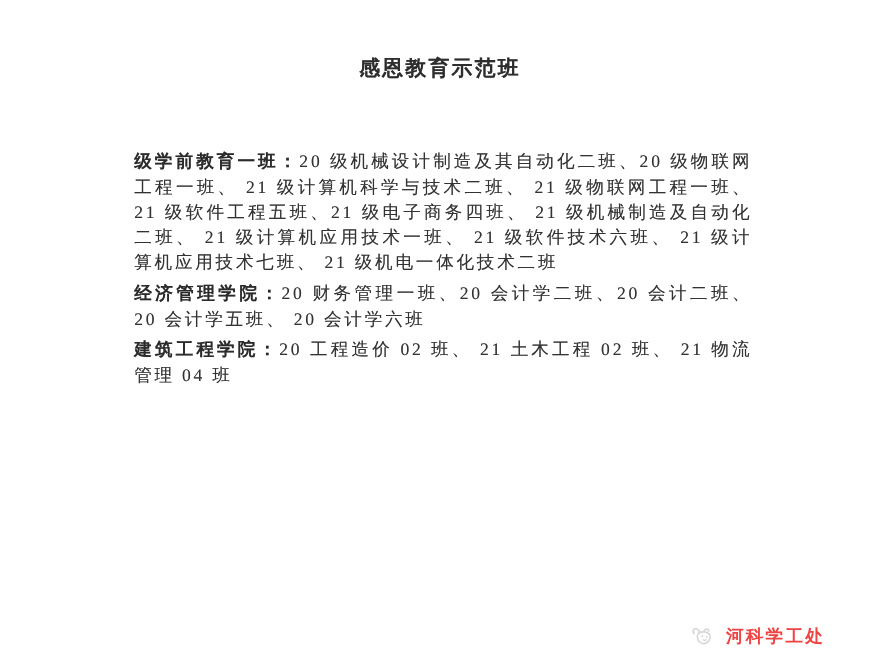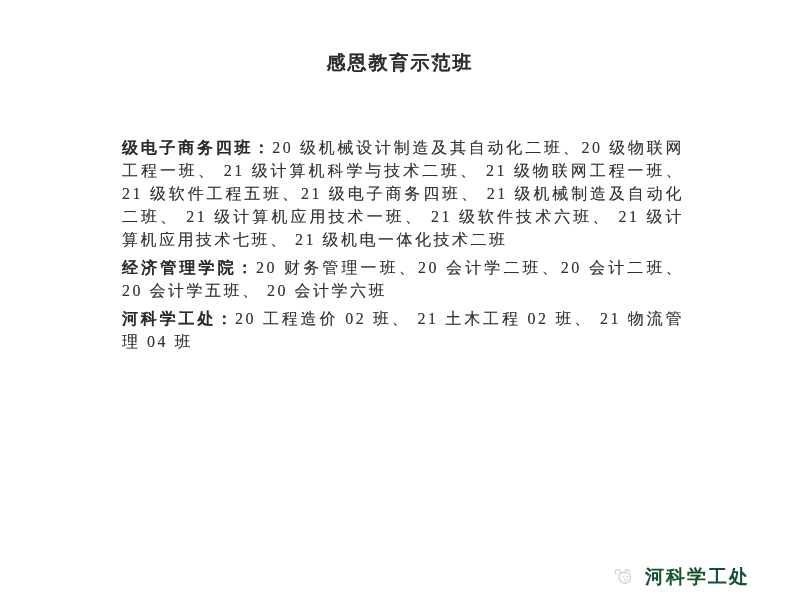--- a/index.html
+++ b/index.html
@@ -46,48 +46,47 @@
   }
   .college {
     font-weight: bold;
     color: #2b2b2b;
   }
   .watermark {
     position: absolute;
     right: 50px;
     bottom: 10px;
     display: flex;
-    align-items: center;
     gap: 4px;
-    color: #14532d;
-    font-size: 19px;
+    color: #ef4444;
+    font-size: 16px;
     letter-spacing: 2px;
     font-weight: bold;
     user-select: none;
   }
   .watermark svg {
     display: block;
   }
 </style>
 </head>
 <body>
 
 <div class="sheet">
 
   <div class="title-block">
     <div>感恩教育示范班</div>
   </div>
 
   <div class="doc-body">
-    <p class="para"><span class="college">级电子商务四班：</span><span>20 级机械设计制造及其自动化二班、20 级物联网工程一班、 21 级计算机科学与技术二班、 21 级物联网工程一班、21 级软件工程五班、21 级电子商务四班、 21 级机械制造及自动化二班、 21 级计算机应用技术一班、 21 级软件技术六班、 21 级计算机应用技术七班、 21 级机电一体化技术二班</span></p>
+    <p class="para"><span class="college">级学前教育一班：</span><span>20 级机械设计制造及其自动化二班、20 级物联网工程一班、 21 级计算机科学与技术二班、 21 级物联网工程一班、21 级软件工程五班、21 级电子商务四班、 21 级机械制造及自动化二班、 21 级计算机应用技术一班、 21 级软件技术六班、 21 级计算机应用技术七班、 21 级机电一体化技术二班</span></p>
 
 
     <p class="para"><span class="college">经济管理学院：</span><span>20 财务管理一班、20 会计学二班、20 会计二班、 20 会计学五班、 20 会计学六班</span></p>
 
-    <p class="para"><span class="college">河科学工处：</span><span>20 工程造价 02 班、 21 土木工程 02 班、 21 物流管理 04 班</span></p>
+    <p class="para"><span class="college">建筑工程学院：</span><span>20 工程造价 02 班、 21 土木工程 02 班、 21 物流管理 04 班</span></p>
 
 
   </div>
 
   <div class="watermark">
     <span>
       <svg width="28" height="20" viewBox="0 0 28 20" fill="none" xmlns="http://www.w3.org/2000/svg">
 
         <path d="M3 7 C 1 4, 3 1.5, 6 3 C 7.5 3.8, 8 5, 7.5 6.5" stroke="#d8d8d8" stroke-width="1.6" fill="none" stroke-linecap="round"></path>
         <path d="M12 5 C 12.5 2.5, 15.5 2, 16.5 4.5" stroke="#d8d8d8" stroke-width="1.6" fill="none" stroke-linecap="round"></path>

